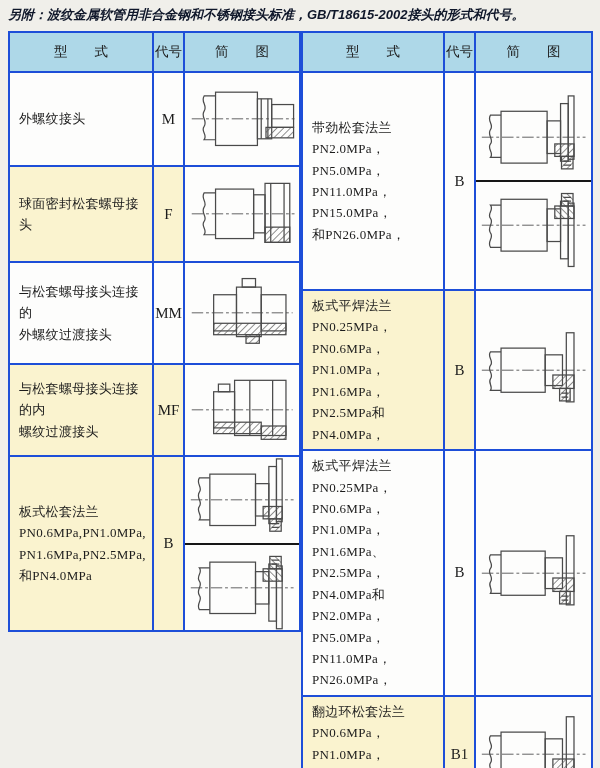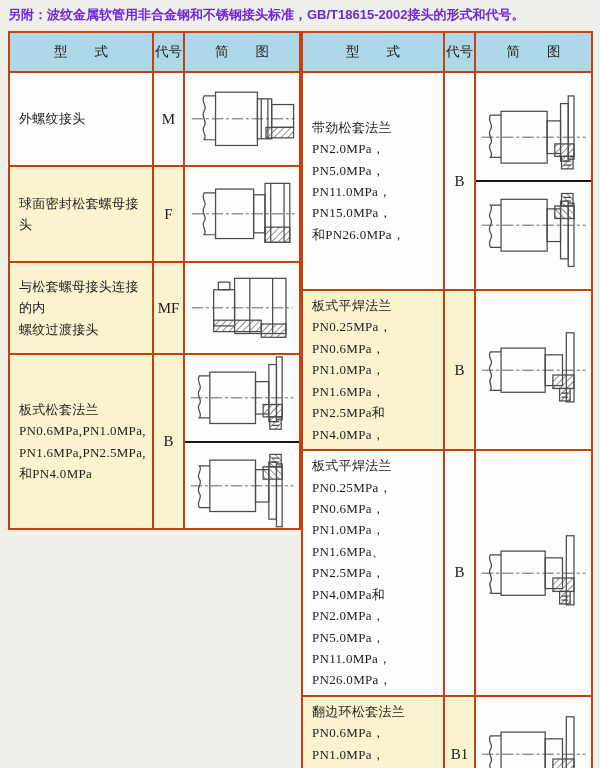--- a/index.html
+++ b/index.html
@@ -7,29 +7,30 @@
     width:600px;height:768px;
     background:#f0efea;
     font-family:"Liberation Serif","DejaVu Serif",serif;
     color:#1c1c1c;
     position:relative;
     overflow:hidden;
   }
   .caption{
     position:absolute;left:8px;top:6px;width:588px;
     font-family:"Liberation Sans","DejaVu Sans",sans-serif;
-    font-weight:bold;font-size:13px;line-height:1.4;color:#6d28d9;
+    font-weight:bold;font-size:13px;line-height:1.4;color:#0f172a;
     white-space:nowrap;
+    font-style:italic;
   }
   .tables{
     position:absolute;left:8px;top:31px;
     display:flex;align-items:flex-start;
   }
   table{border-collapse:collapse;table-layout:fixed;background:#fff;}
-  table,td,th{border:2px solid #c2410c;}
+  table,td,th{border:2px solid #1d4ed8;}
   th{
     background:var(--header-bg,#aed8e8);
     font-weight:normal;font-size:13.5px;height:36px;
     white-space:pre;
   }
   td{padding:0;vertical-align:middle;background:#fdfdfc;}
   tr.hl td{background:var(--row-highlight,#faf3cf);}
   td.type{padding:4px 4px 4px 9px;}
   td.type .txt{
     font-size:13px;line-height:1.65;white-space:pre-line;
@@ -174,20 +175,32 @@
       <td class="type">
             <div class="txt">球面密封松套螺母接头</div>
           </td>
       <td class="code">F</td>
       <td class="dia">
         <svg class="diag" viewBox="0 0 115 90">
               <use href="#dg-f"></use>
             </svg>
       </td>
     </tr>
+    <tr style="height:102px">
+      <td class="type">
+            <div class="txt">与松套螺母接头连接的
+外螺纹过渡接头</div>
+          </td>
+      <td class="code">MM</td>
+      <td class="dia">
+        <svg class="diag" viewBox="0 0 115 90">
+              <use href="#dg-mm"></use>
+            </svg>
+      </td>
+    </tr>
     <tr class="hl" style="height:92px">
       <td class="type">
             <div class="txt">与松套螺母接头连接的内
 螺纹过渡接头</div>
           </td>
       <td class="code">MF</td>
       <td class="dia">
         <svg class="diag" viewBox="0 0 115 90">
               <use href="#dg-mf"></use>
             </svg>

